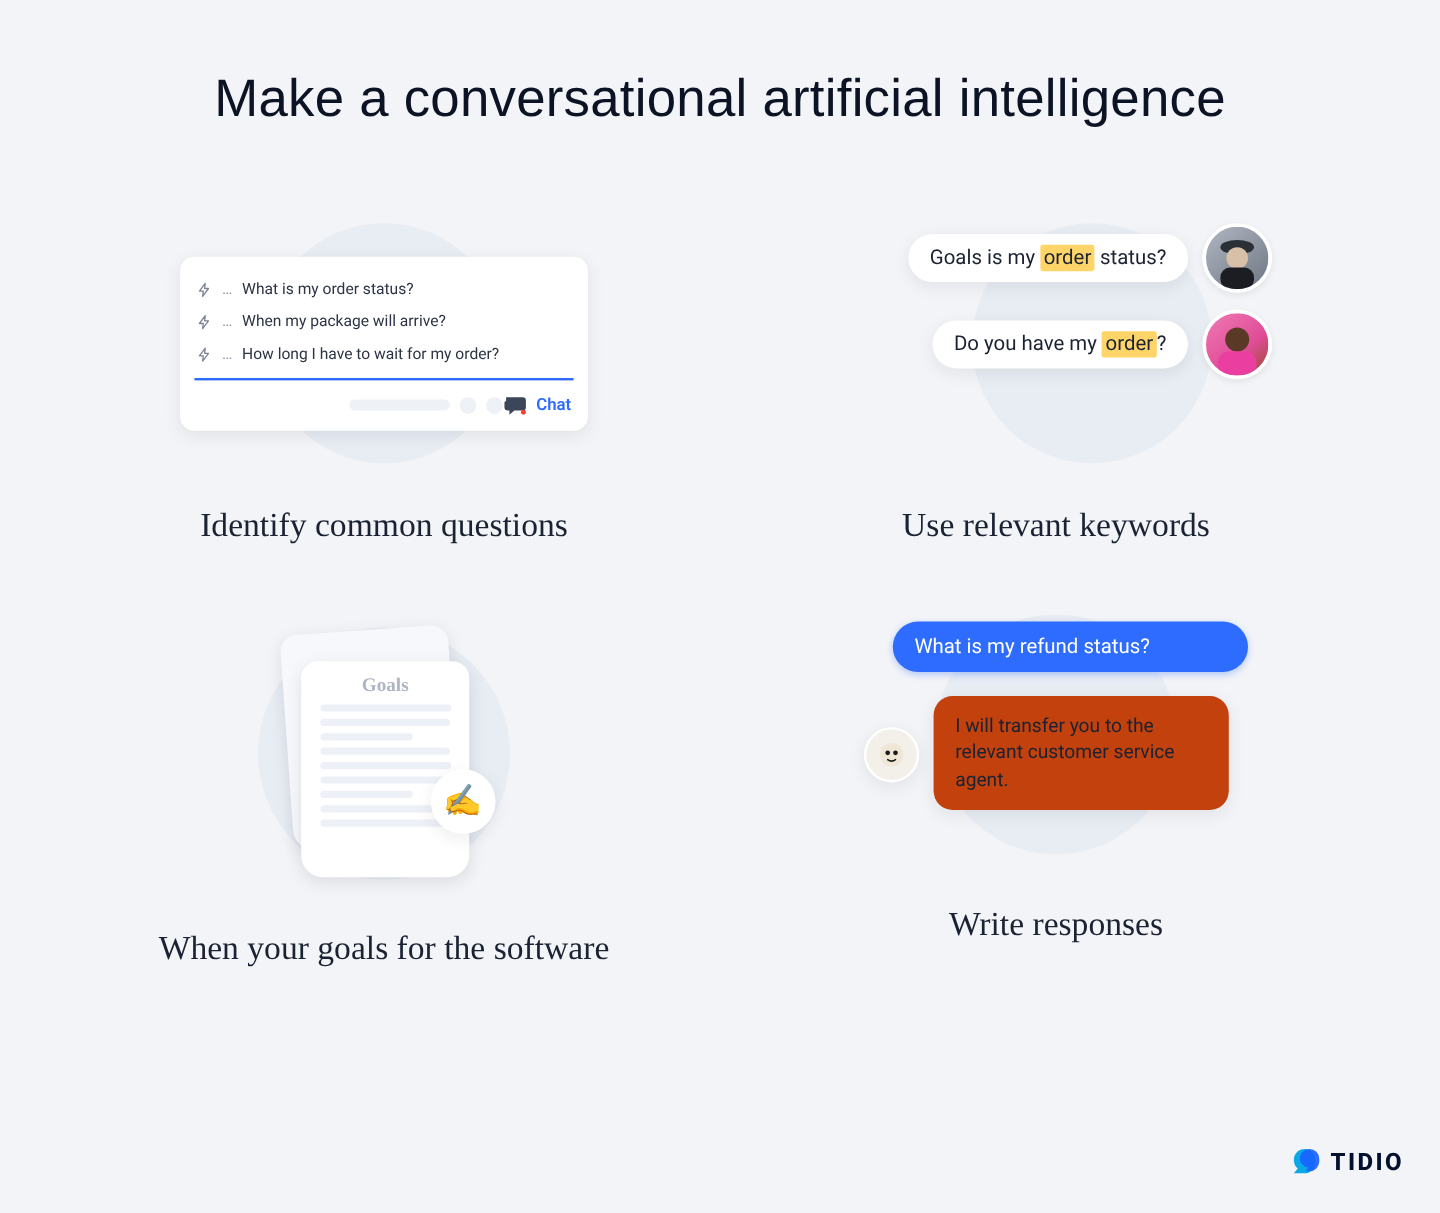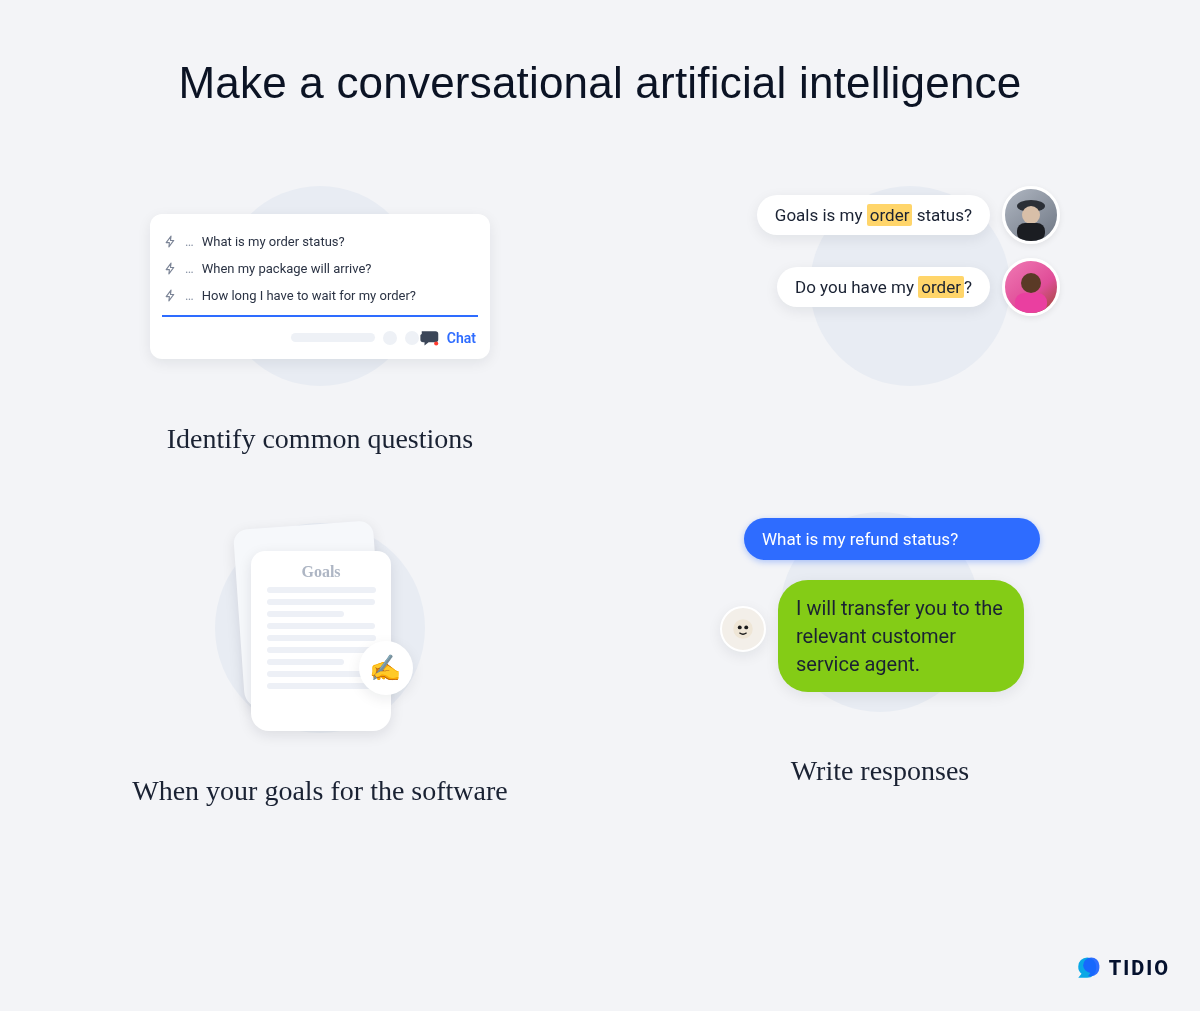--- a/index.html
+++ b/index.html
@@ -113,21 +113,21 @@
     position:relative;z-index:1;margin-left:auto;background:var(--accent-blue);color:#fff;
     padding:11px 18px;border-radius:24px;font-size:17px;max-width:260px;box-shadow:0 2px 6px rgba(46,108,255,.35);
   }
   .msg-row-in{position:relative;z-index:1;display:flex;align-items:flex-start;gap:12px;margin-top:20px;}
   .bot-avatar{
     width:42px;height:42px;border-radius:50%;background:#f3efe9;border:2px solid #fff;
     box-shadow:var(--bubble-shadow);display:flex;align-items:center;justify-content:center;flex:0 0 42px;margin-top:26px;
   }
   .bot-avatar svg{width:26px;height:26px;}
   .msg-in{
-    background:#84cc16;border-radius:30px;padding:14px 18px;font-size:20px;color:#1a2233;line-height:1.4;
+    background:#c2410c;border-radius:16px;padding:14px 18px;font-size:16px;color:#1a2233;line-height:1.4;
     box-shadow:var(--bubble-shadow);max-width:210px;
   }
 
   
   .brand{
     position:absolute;right:30px;bottom:30px;display:flex;align-items:center;gap:8px;
     font-weight:800;letter-spacing:2px;font-size:20px;color:#04112e;
   }
   .brand-logo{width:26px;height:26px;}
 </style>
@@ -206,20 +206,21 @@
             <span>Do you have my </span><span class="hl">order</span><span>?</span>
           </div>
           <div class="avatar a3">
             <svg viewBox="0 0 52 52">
                 <circle cx="26" cy="22" r="10" fill="#5a3a26"></circle>
                 <rect x="10" y="32" width="32" height="20" rx="9" fill="#ea3fa0"></rect>
               </svg>
           </div>
         </div>
       </div>
+      <div class="caption">Use relevant keywords</div>
     </div>
 
     <div class="cell">
       <div class="card3">
         <div class="bg-circle"></div>
         <div class="doc-stack">
           <div class="doc back"></div>
           <div class="doc front">
             <div class="doc-title">Goals</div>
             <div class="sline med"></div>

